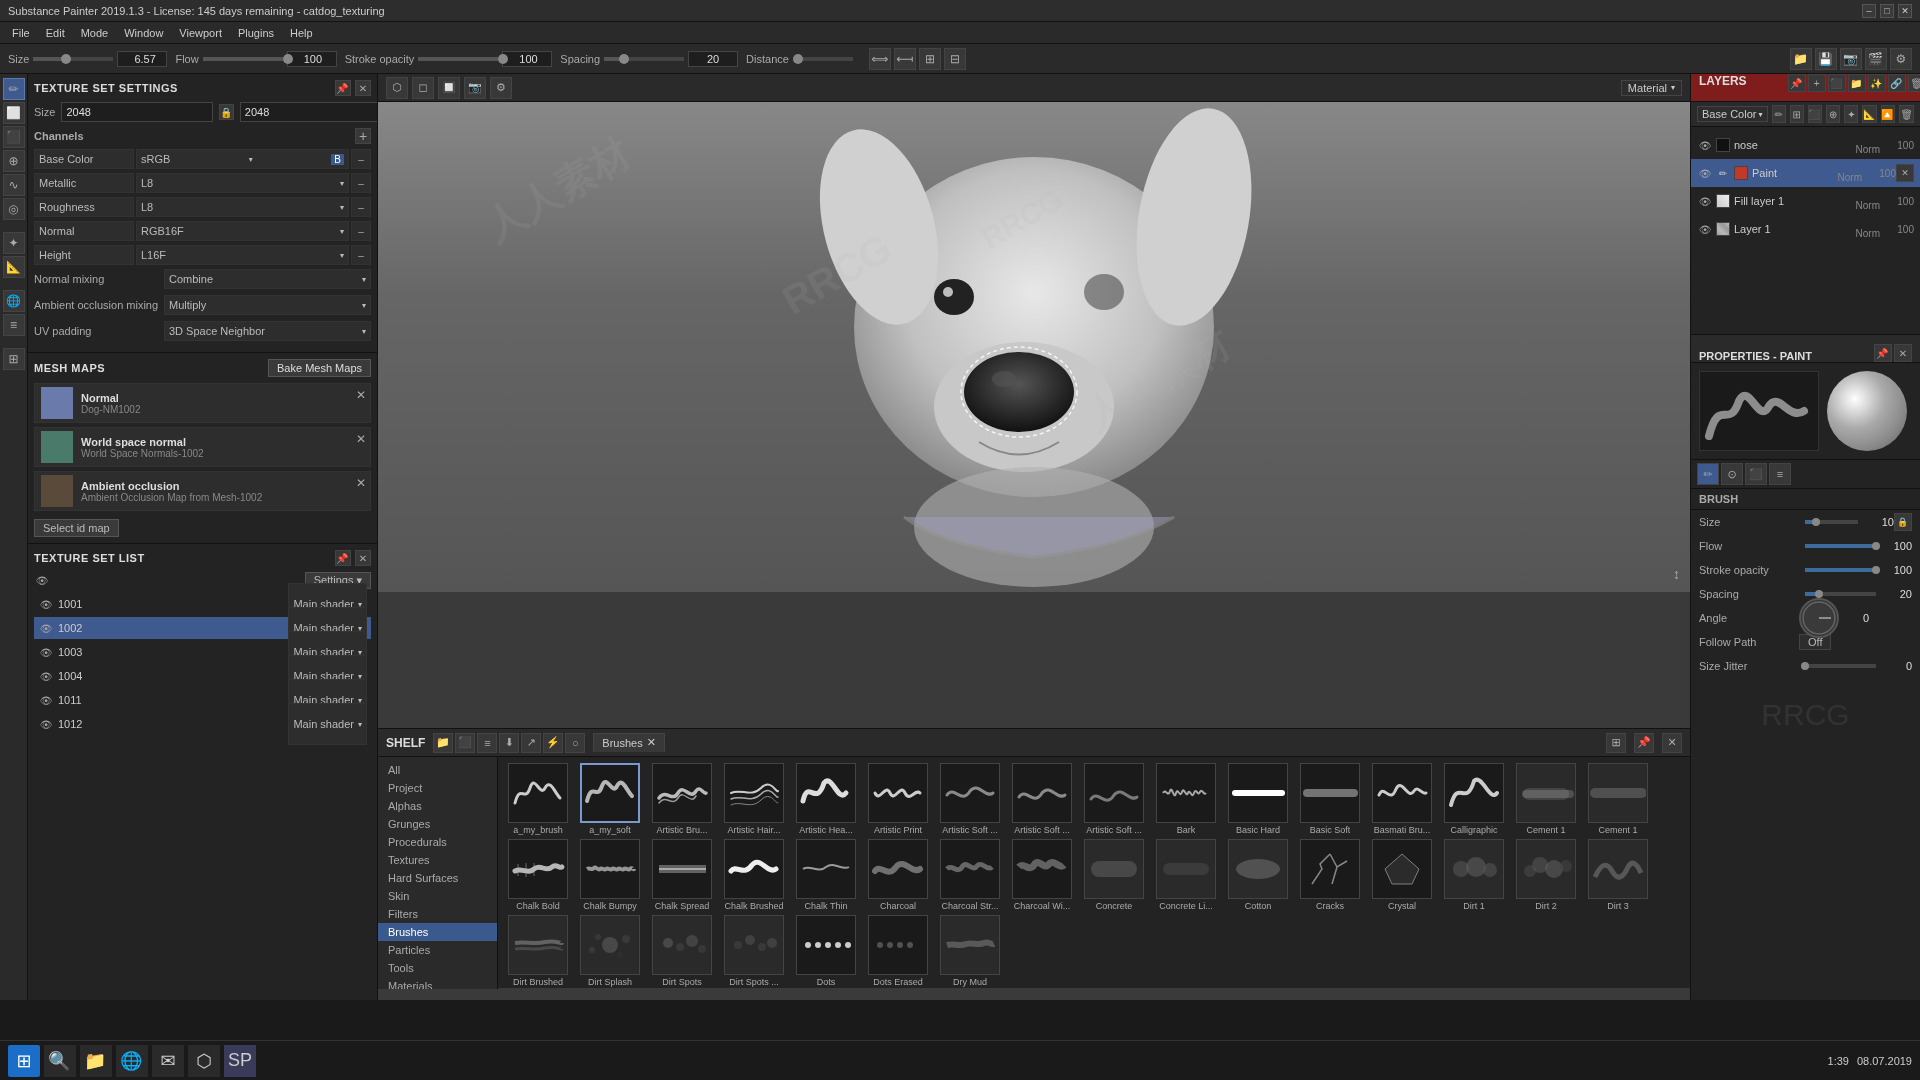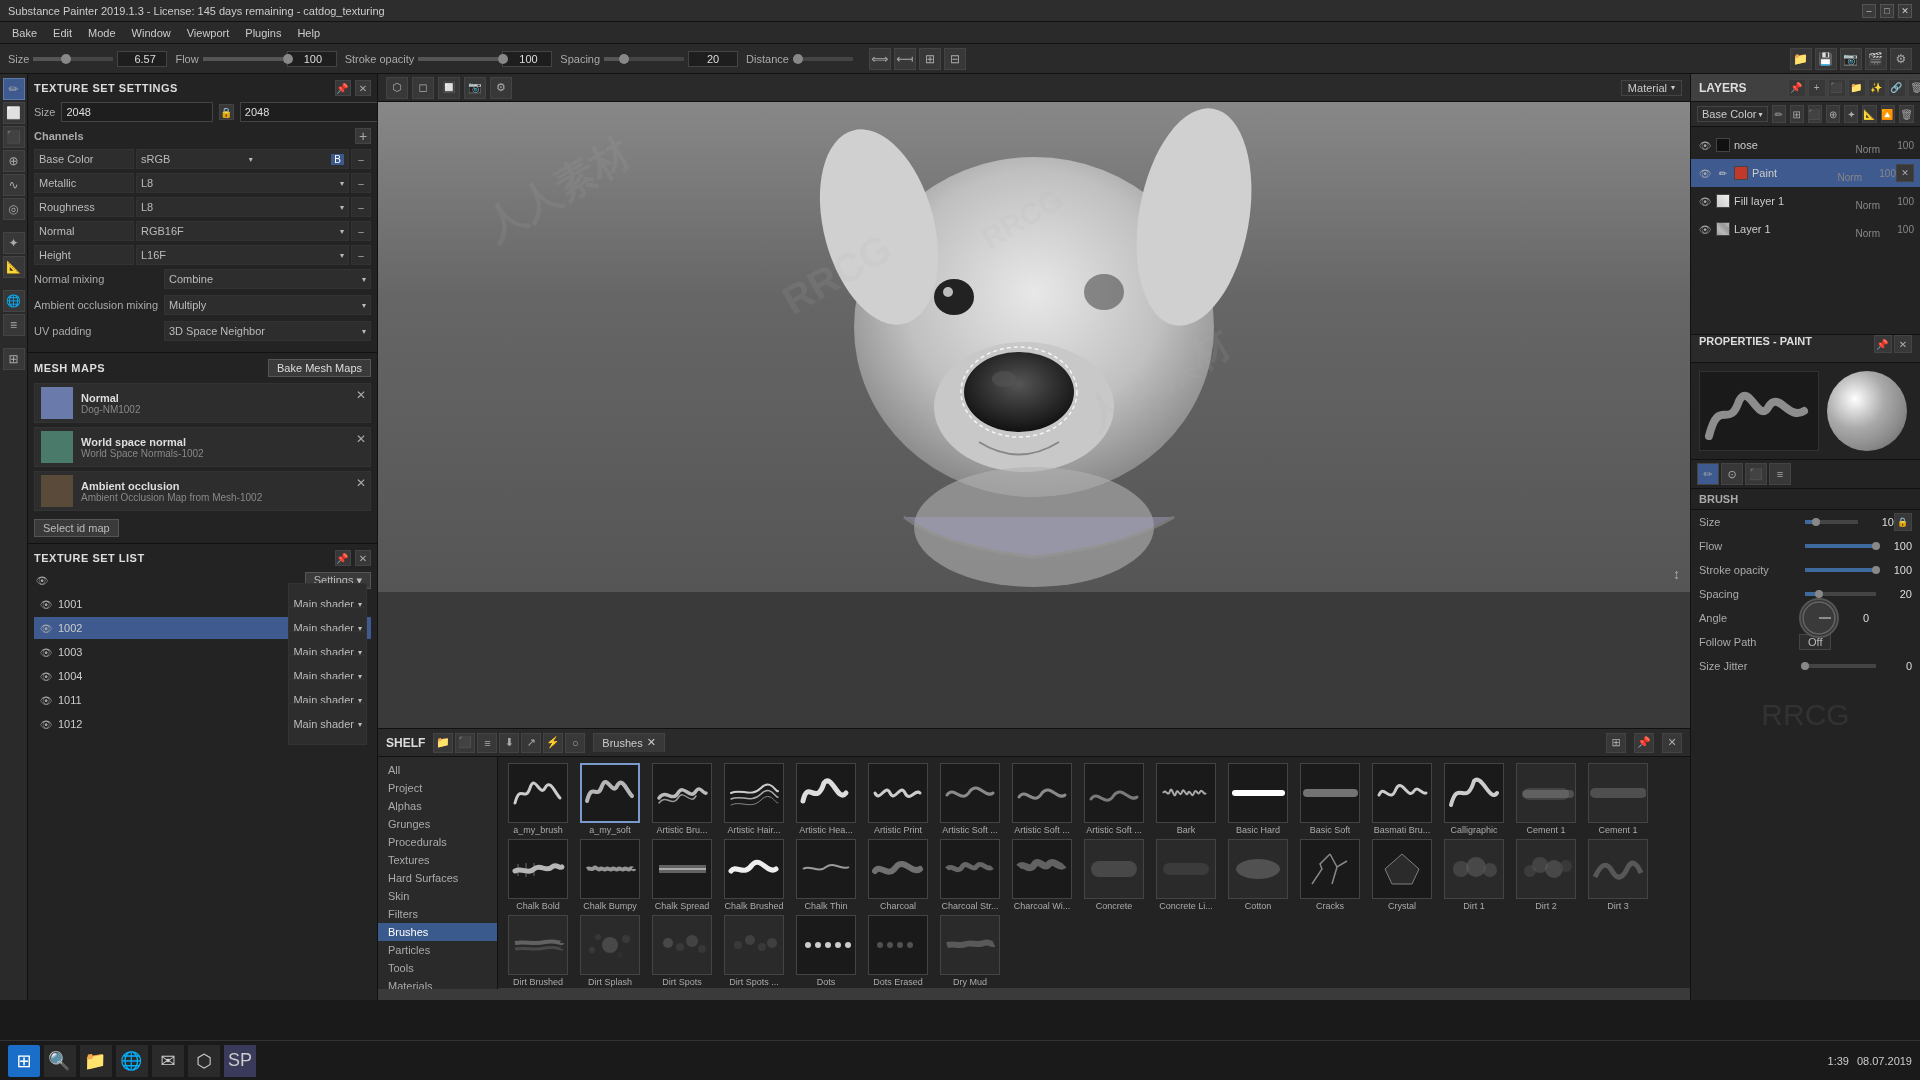--- a/index.html
+++ b/index.html
@@ -506,22 +506,22 @@
     #right-panel {
       width: 230px;
       height: 100%;
       background: #232323;
       border-left: 1px solid #111;
       display: flex;
       flex-direction: column;
     }
     .layers-header {
       height: 28px;
-      background: #404040;
-      display: flex; align-items: center; justify-content: space-between;
+      background: #7f1d1d;
+      display: flex; align-items: flex-start; justify-content: space-between;
       padding: 0 8px;
       border-bottom: 1px solid #111;
       gap: 41px;
     }
     .layers-title { font-size: 12px; font-weight: bold; color: #ddd; text-transform: uppercase; }
     .layers-controls { display: flex; gap: 2px; }
     .layers-btn {
       width: 18px; height: 18px;
       background: #383838;
       border: 1px solid #444;
@@ -584,21 +584,21 @@
     
     #properties-panel {
       width: 230px;
       background: #232323;
       border-top: 1px solid #111;
       border-left: 1px solid #111;
     }
     .props-header {
       height: 28px;
       background: #2a2a2a;
-      display: flex; align-items: flex-start; justify-content: space-between;
+      display: flex; align-items: flex-end; justify-content: space-between;
       padding: 0 8px;
       border-bottom: 1px solid #111;
     }
     .props-title { font-size: 11px; font-weight: bold; color: #ddd; text-transform: uppercase; }
 
     .props-preview {
       display: flex;
       align-items: center;
       padding: 8px;
       gap: 8px;
@@ -793,21 +793,21 @@
 <div id="titlebar">
   <span>Substance Painter 2019.1.3 - License: 145 days remaining - catdog_texturing</span>
   <div class="win-controls">
     <div class="win-btn">–</div>
     <div class="win-btn">□</div>
     <div class="win-btn">✕</div>
   </div>
 </div>
 
 <div id="menubar">
-  <div class="menu-item">Bake</div>
+  <div class="menu-item">File</div>
   <div class="menu-item">Edit</div>
   <div class="menu-item">Mode</div>
   <div class="menu-item">Window</div>
   <div class="menu-item">Viewport</div>
   <div class="menu-item">Plugins</div>
   <div class="menu-item">Help</div>
 </div>
 
 <div id="toolbar">
   <div class="toolbar-group">

